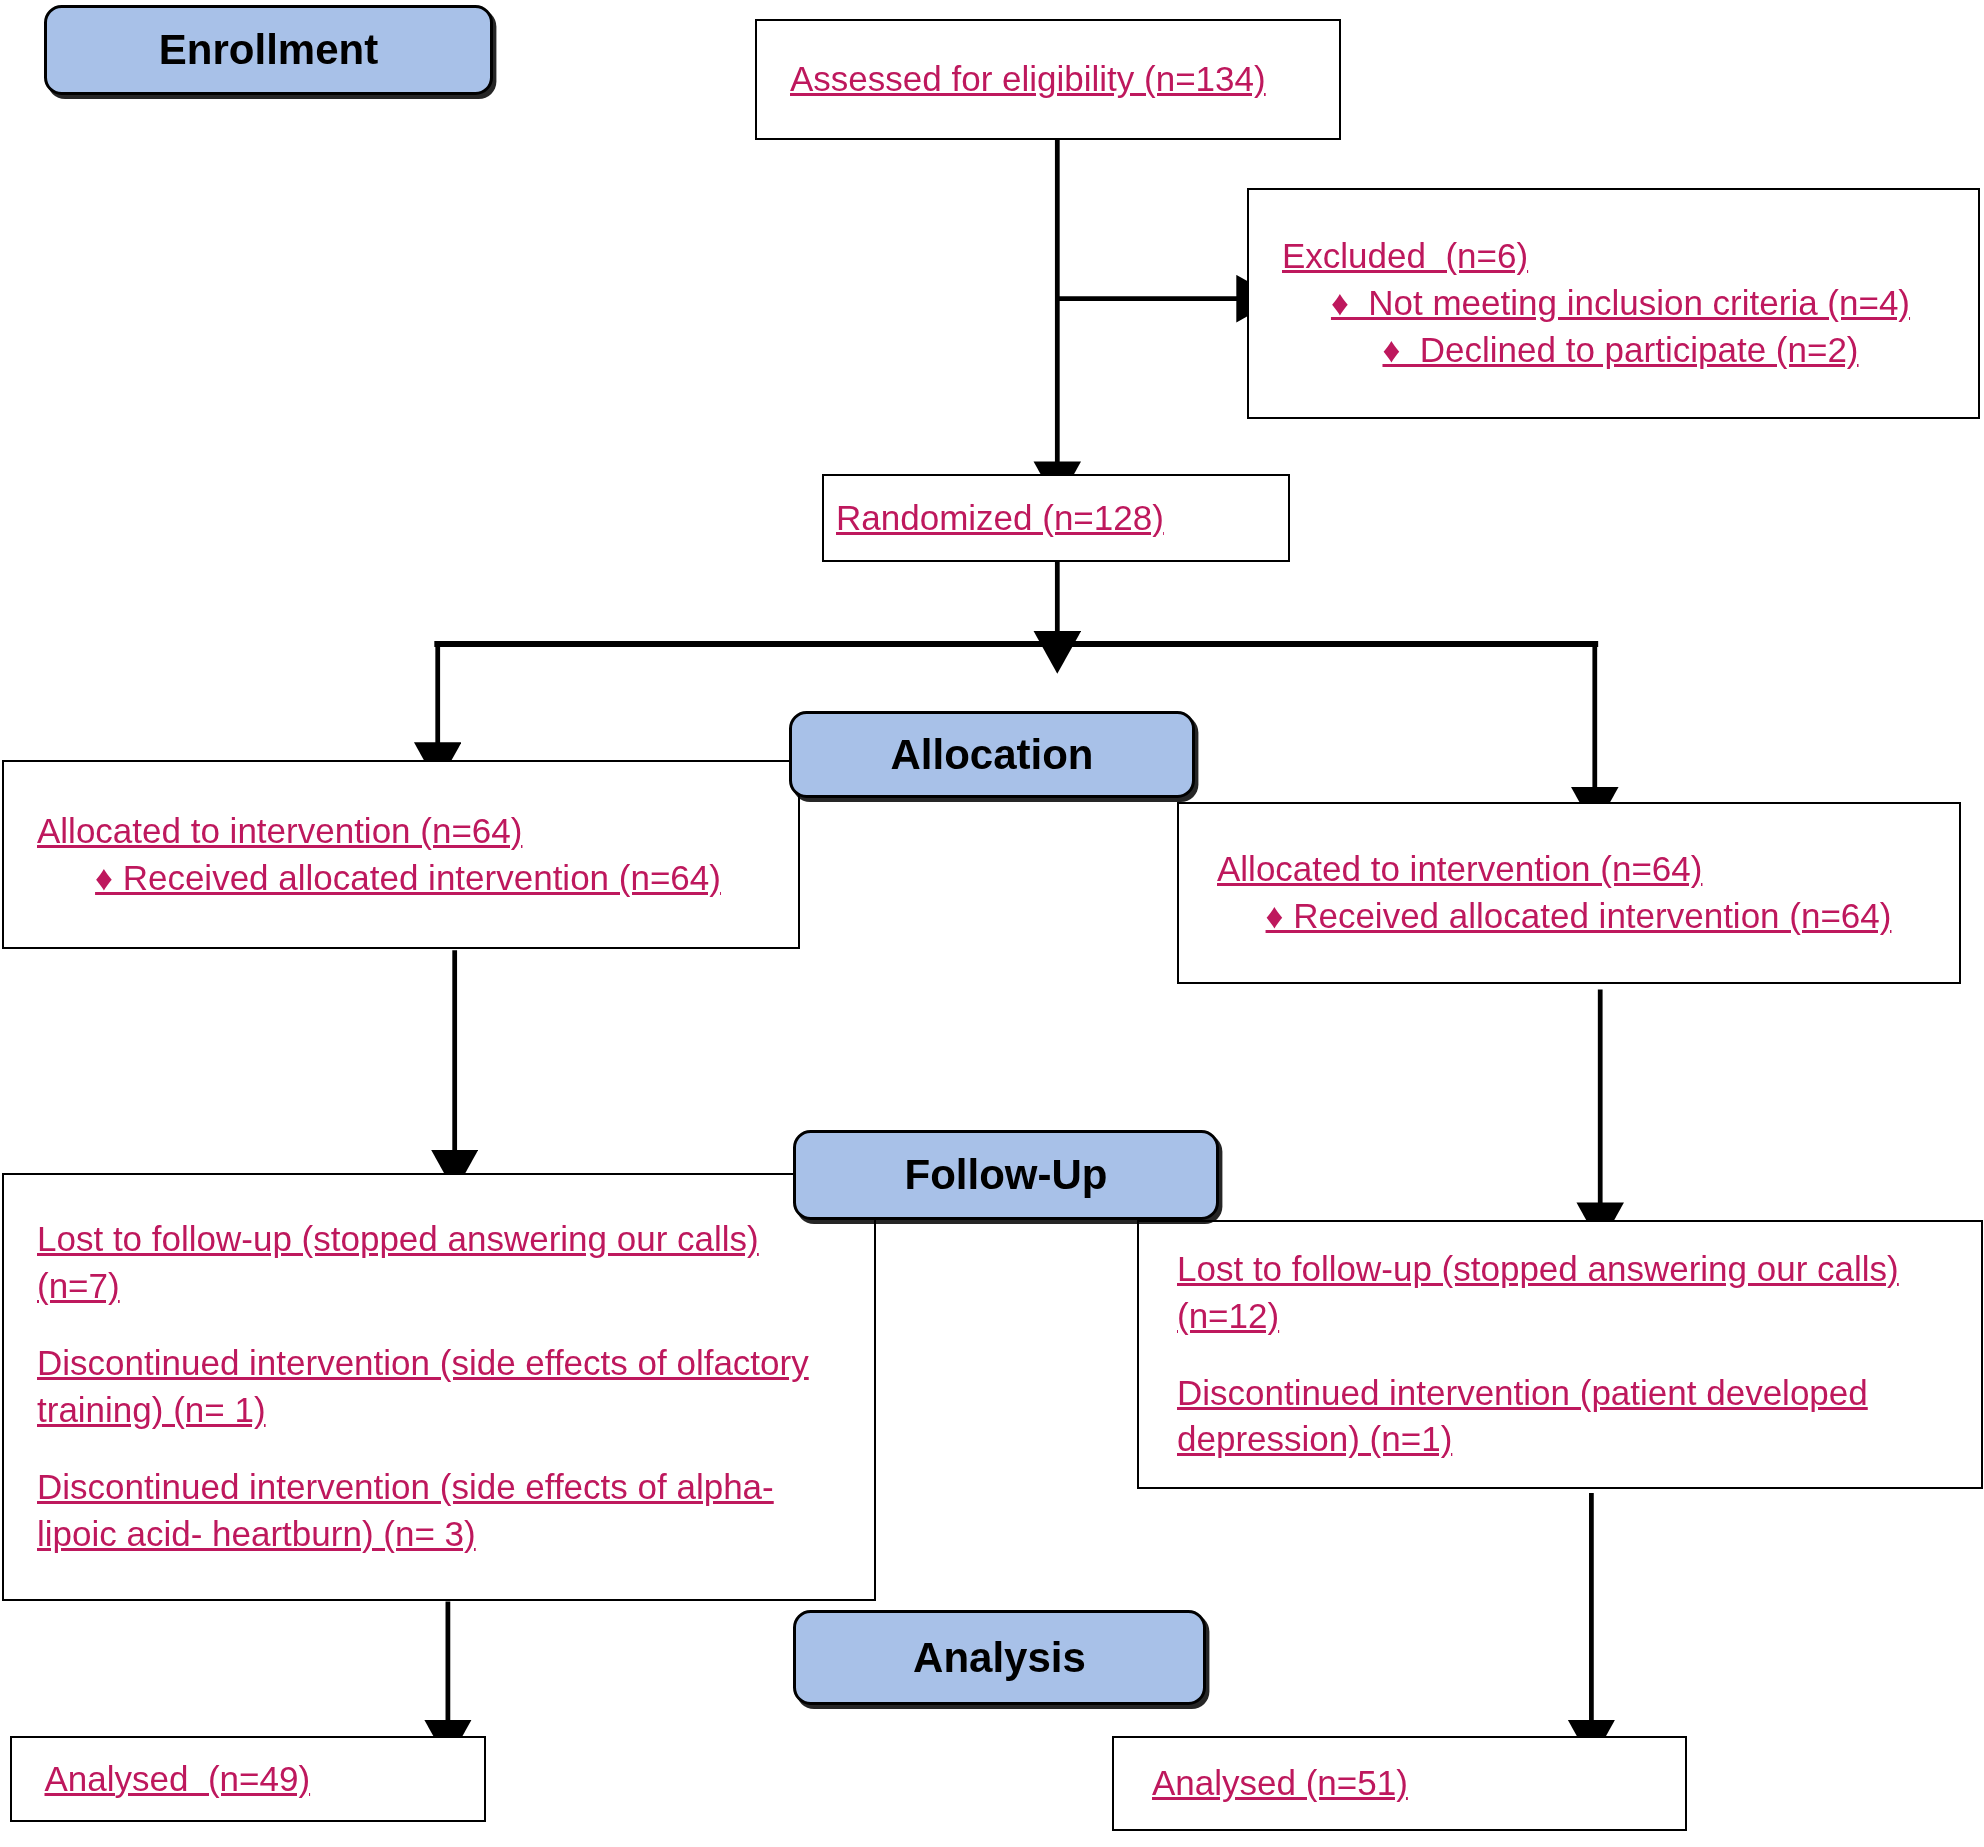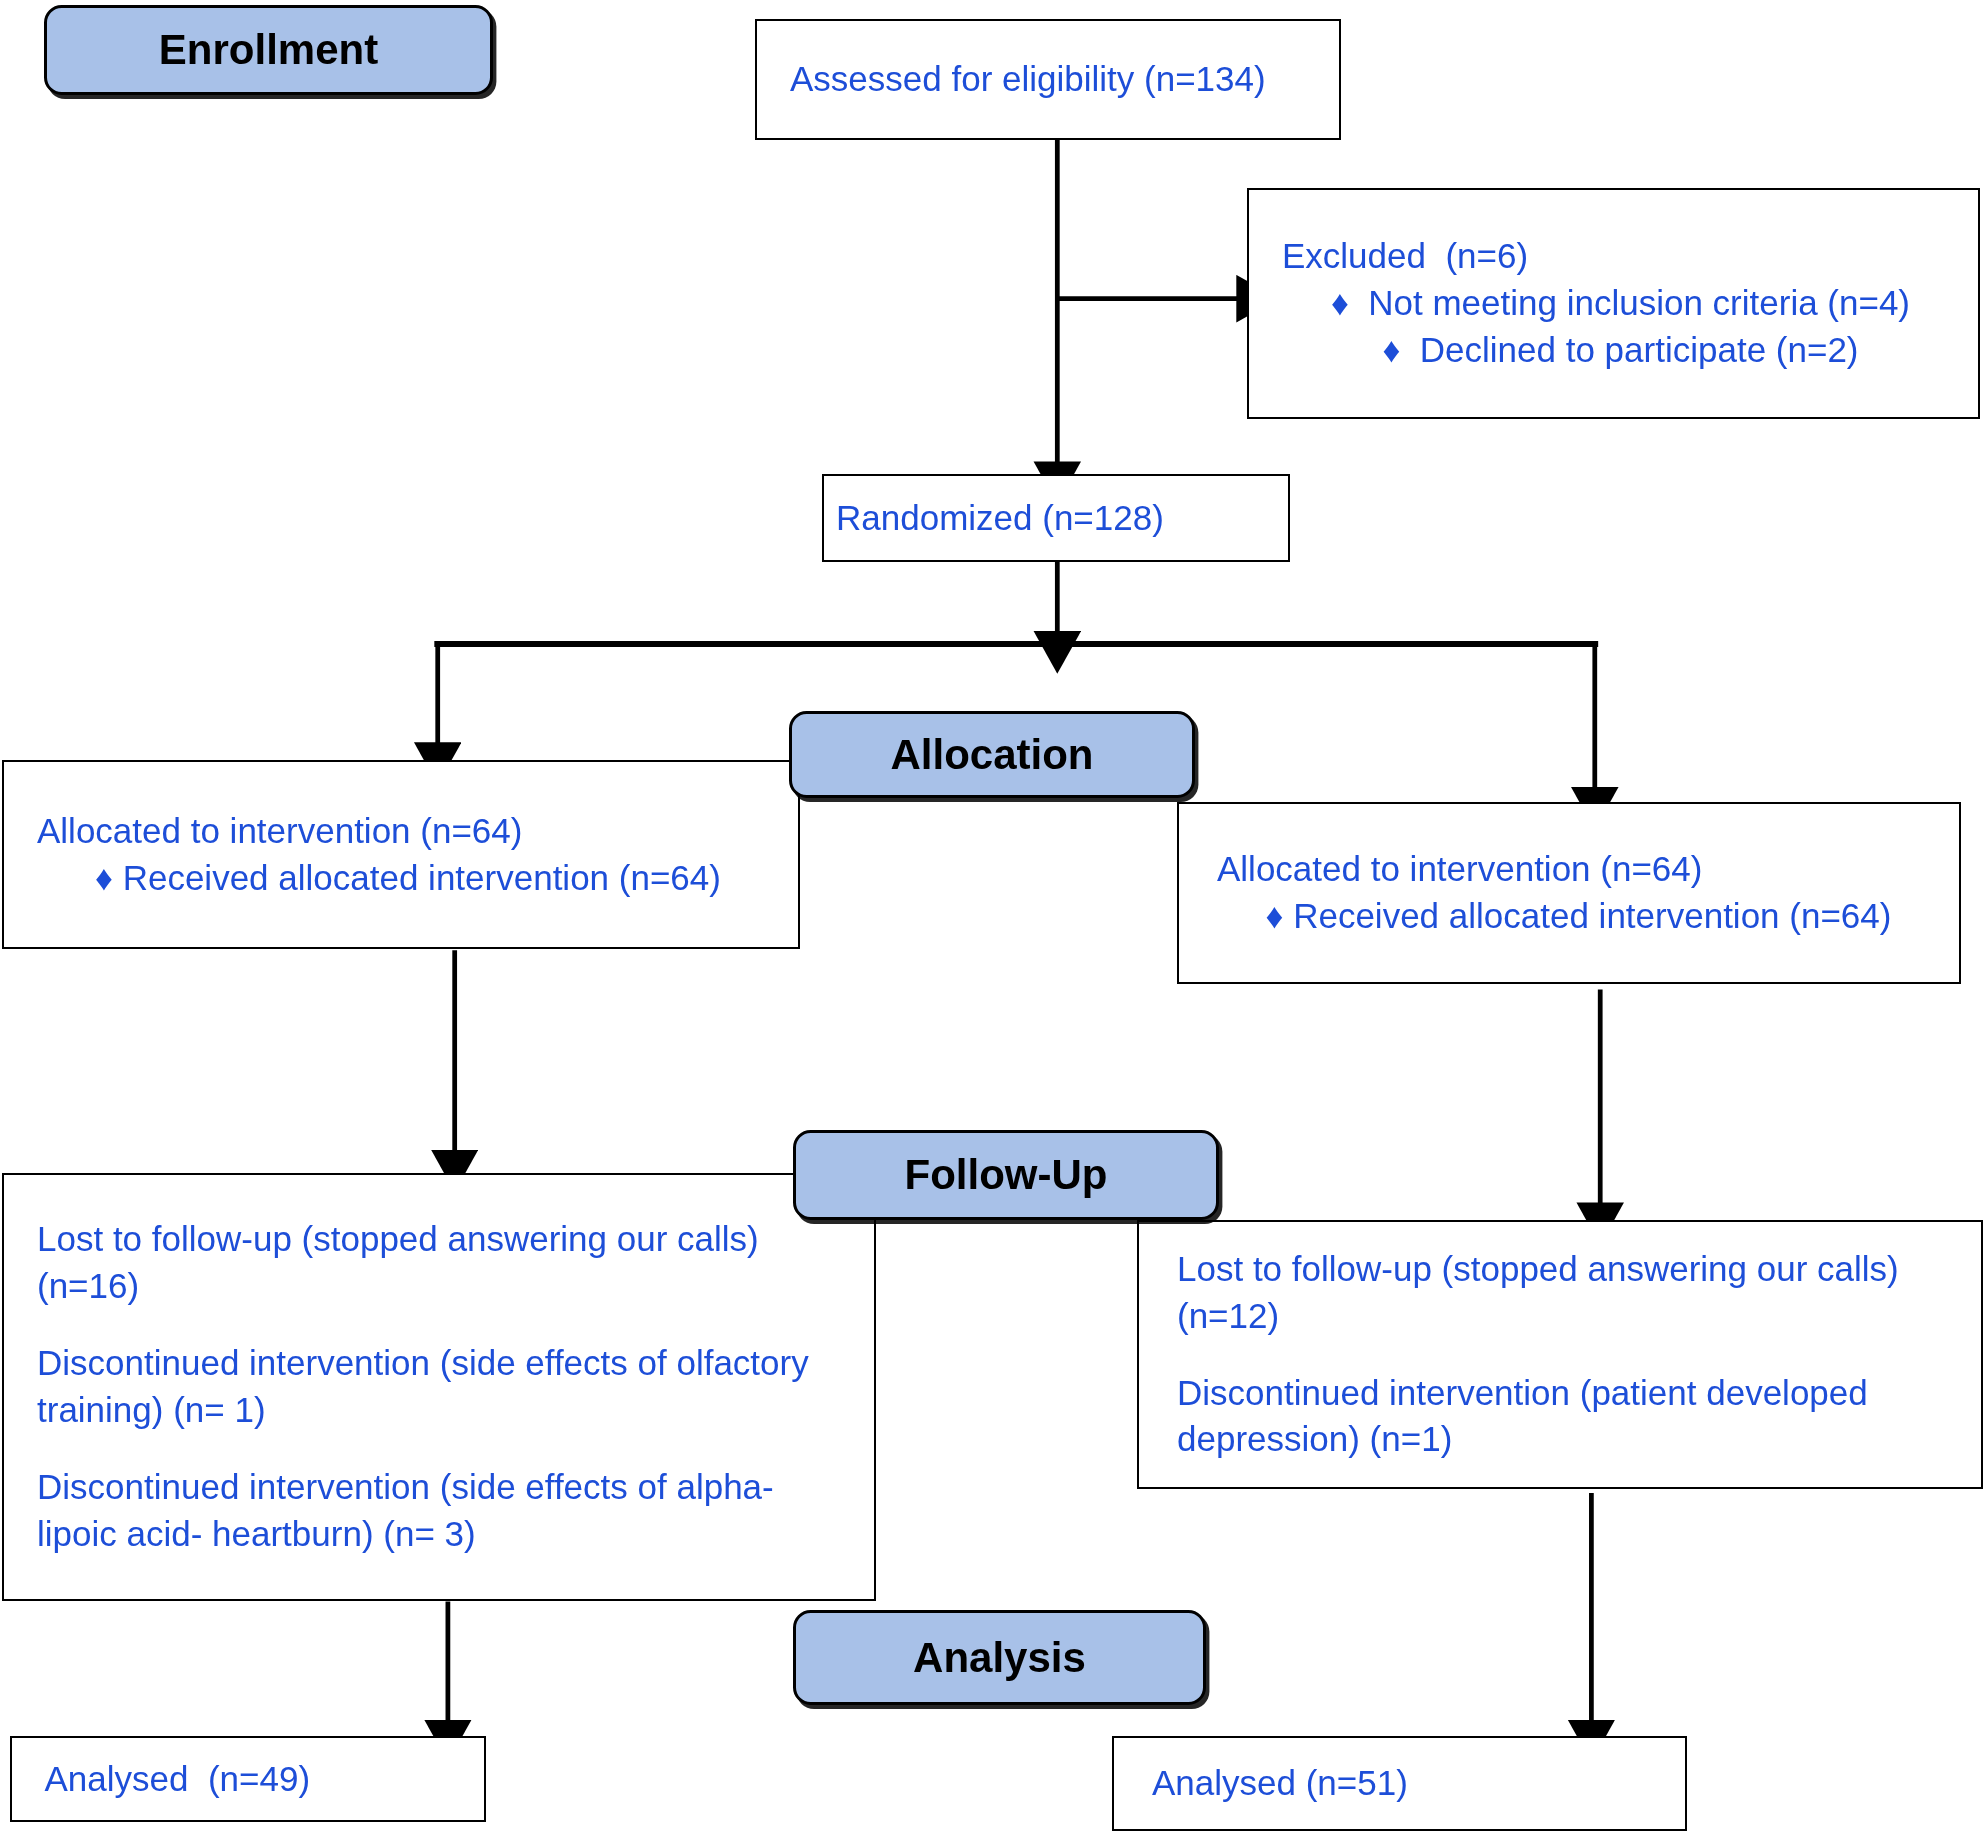--- a/index.html
+++ b/index.html
@@ -13,26 +13,27 @@
     height: 1848px;
     background: #ffffff;
     font-family: "Liberation Sans", sans-serif;
     overflow: hidden;
   }
   .box {
     position: absolute;
     box-sizing: border-box;
     background: #ffffff;
     border: 2.7px solid #000000;
-    color: #1d4ed8;
+    color: #be185d;
     font-size: 35px;
     line-height: 1.34;
     display: flex;
     flex-direction: column;
     justify-content: center;
+    text-decoration: underline;
   }
   .box .line { white-space: pre; }
   .box .bullet {
     display: block;
     padding-left: 31px;
     text-indent: -31px;
     white-space: pre;
     text-align: center;
   }
   .box .spacer { height: 30px; }
@@ -130,21 +131,21 @@
     <span class="bullet">♦ Received allocated intervention (n=64)</span>
   </div>
 
   <div class="box pad-l2" style="left:1177px; top:802px; width:784px; height:182px; z-index:10;">
     <span class="line">Allocated to intervention (n=64)</span>
     <span class="bullet">♦ Received allocated intervention (n=64)</span>
   </div>
 
   <div class="box pad-l" style="left:2px; top:1173px; width:874px; height:428px; z-index:10;">
     <span class="line">Lost to follow-up (stopped answering our calls)</span>
-    <span class="line">(n=16)</span>
+    <span class="line">(n=7)</span>
     <span class="spacer"></span>
     <span class="line">Discontinued intervention (side effects of olfactory</span>
     <span class="line">training) (n= 1)</span>
     <span class="spacer"></span>
     <span class="line">Discontinued intervention (side effects of alpha-</span>
     <span class="line">lipoic acid- heartburn) (n= 3)</span>
   </div>
 
   <div class="box pad-l2" style="left:1137px; top:1220px; width:846px; height:269px; z-index:10;">
     <span class="line">Lost to follow-up (stopped answering our calls)</span>

